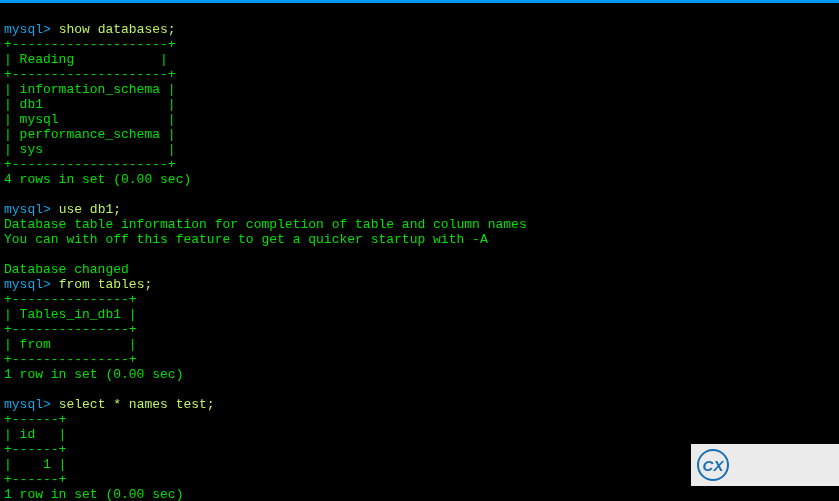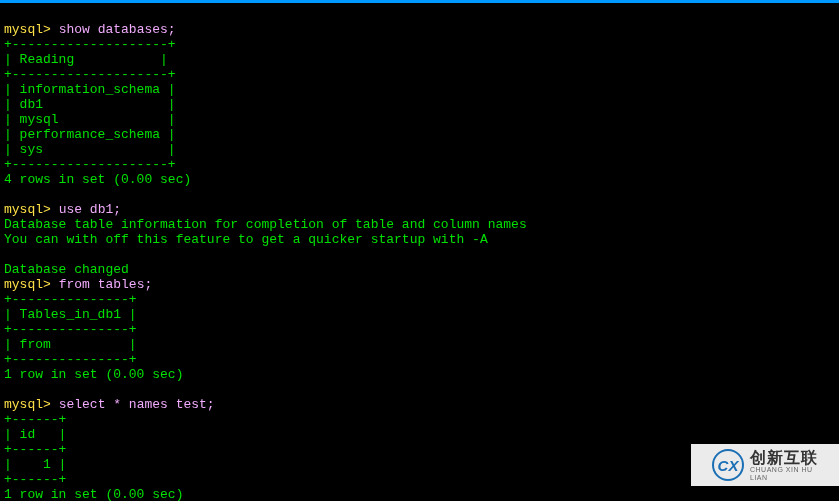--- a/index.html
+++ b/index.html
@@ -21,38 +21,38 @@
       height: 3px;
       background-color: #0099ff;
       width: 100%;
     }
     .terminal {
       padding: 4px 4px;
       color: #00e000;
       white-space: pre;
     }
     .prompt {
-      color: #fde047;
+      color: #0ea5e9;
     }
     .command {
-      color: #f0abfc;
+      color: #bef264;
     }
     .output {
       color: #00e000;
     }
     .watermark {
       position: absolute;
       right: 0;
       bottom: 15px;
       width: 148px;
       height: 42px;
       background: rgba(255, 255, 255, 0.92);
       display: flex;
       align-items: center;
-      padding: 4px 21px;
+      padding: 4px 6px;
       gap: 6px;
     }
     .watermark-icon {
       width: 32px;
       height: 32px;
       border: 2px solid #1b6fb5;
       border-radius: 50%;
       display: flex;
       align-items: center;
       justify-content: center;
@@ -119,17 +119,13 @@
 <span class="output">|    1 |</span>
 <span class="output">+------+</span>
 <span class="output">1 row in set (0.00 sec)</span>
 <span class="output"></span></span>
 </div>
 
 <div class="watermark">
   <div class="watermark-icon">
       <span>CX</span>
     </div>
-  <div class="watermark-text">
-    <span class="watermark-cn">创新互联</span>
-    <span class="watermark-en">CHUANG XIN HU LIAN</span>
-  </div>
 </div>
 
 </body></html>

